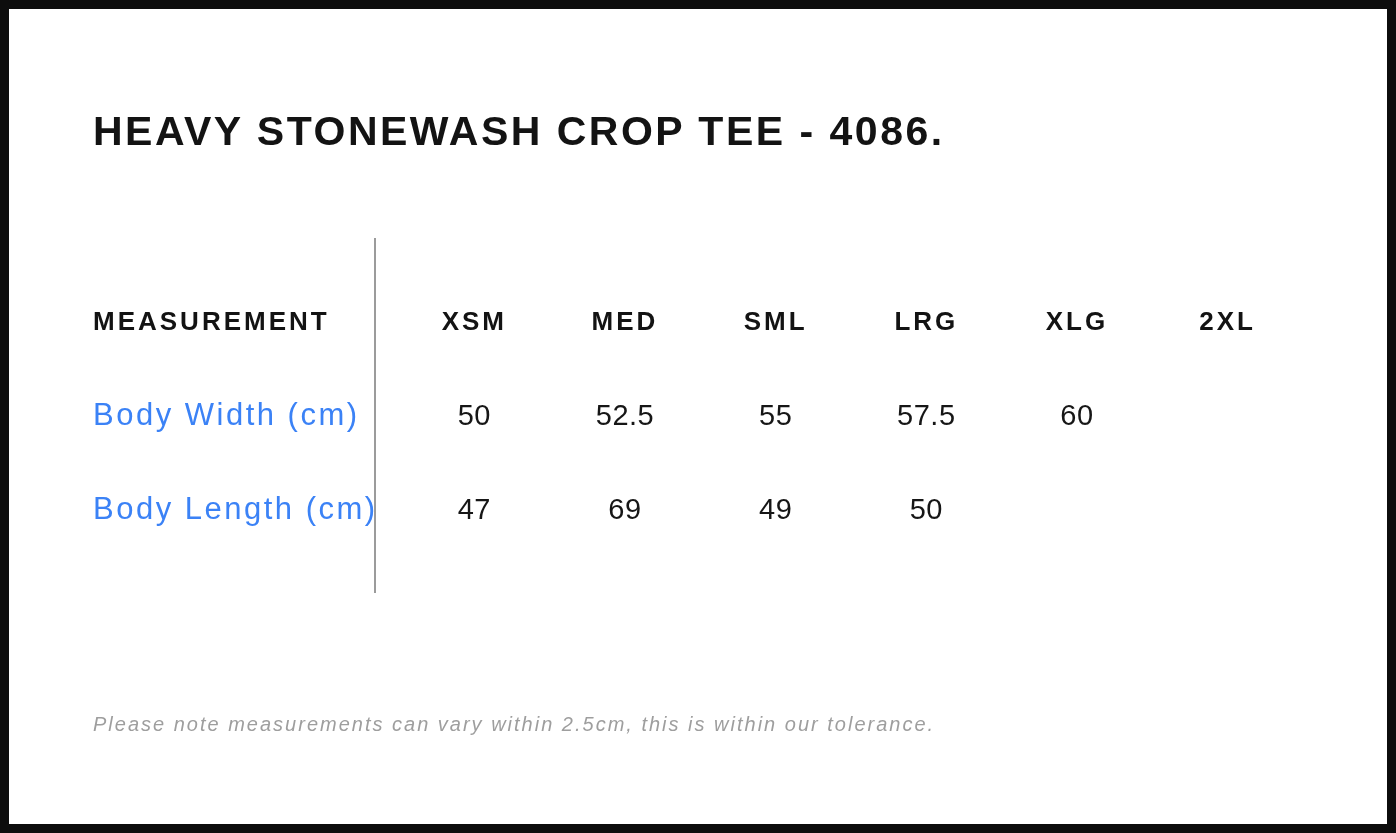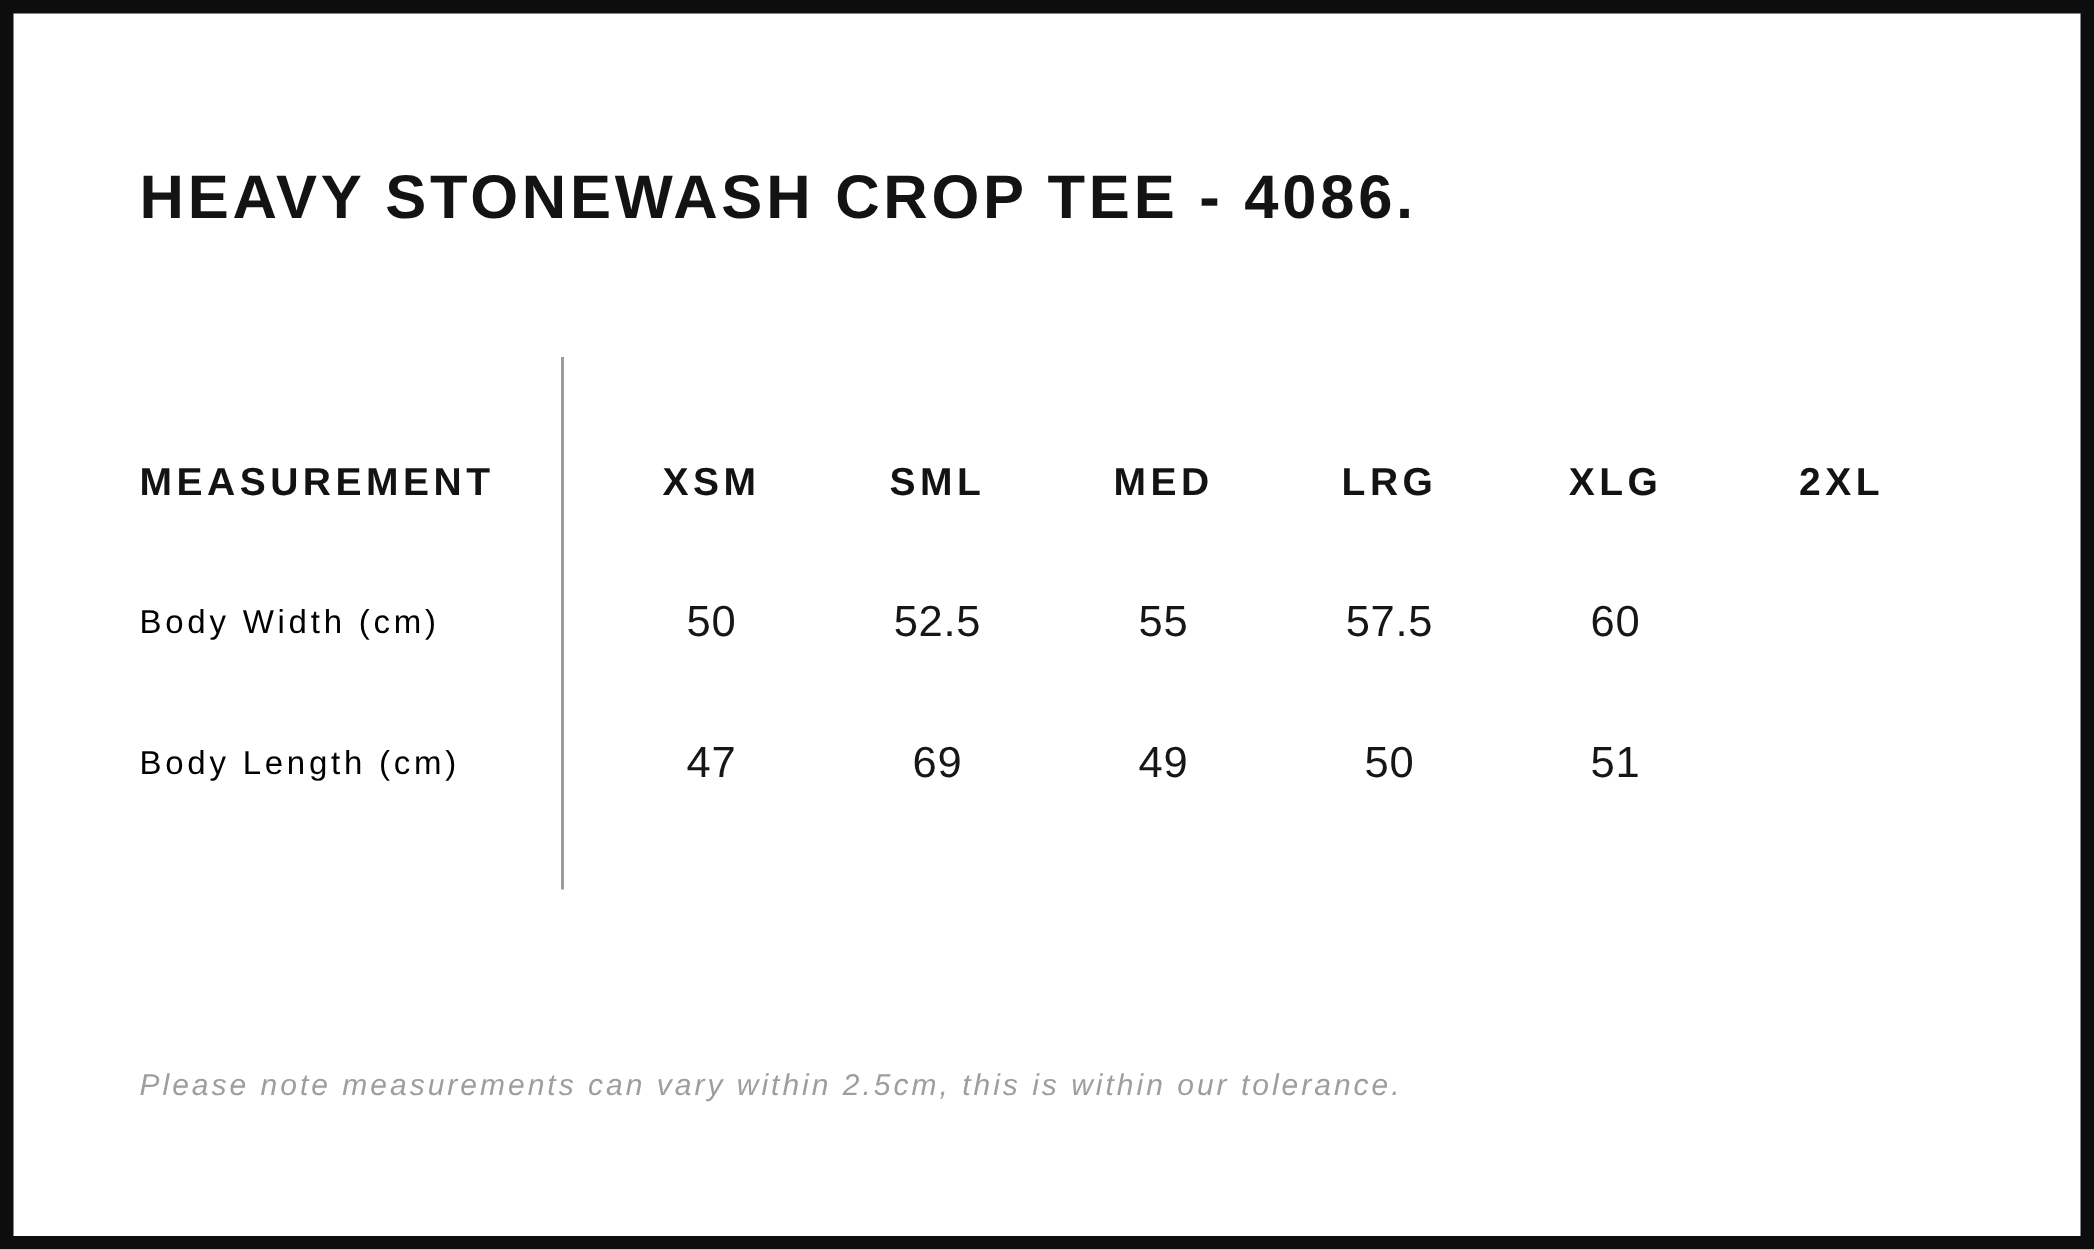--- a/index.html
+++ b/index.html
@@ -51,23 +51,23 @@
   .row + .row { margin-top: 50px; }
   .cell { text-align: center; }
   .label-cell { text-align: left; }
   .header-cell {
     font-size: 26px;
     font-weight: bold;
     letter-spacing: 3px;
     color: #131313;
   }
   .rowlabel-cell {
-    font-size: 22px;
+    font-size: 31px;
     letter-spacing: 2.5px;
-    color: #000000;
+    color: #3b82f6;
     white-space: nowrap;
   }
   .value-cell {
     font-size: 29px;
     letter-spacing: 0.5px;
     color: #161616;
   }
   .note {
     position: absolute;
     left: 84px;
@@ -88,42 +88,41 @@
 
   <h1 class="title">HEAVY STONEWASH CROP TEE - 4086.</h1>
 
   <div class="divider"></div>
 
   <div class="size-table">
 
     <div class="row">
       <div class="cell label-cell header-cell">MEASUREMENT</div>
       <div class="cell header-cell">XSM</div>
+      <div class="cell header-cell">MED</div>
       <div class="cell header-cell">SML</div>
-      <div class="cell header-cell">MED</div>
       <div class="cell header-cell">LRG</div>
       <div class="cell header-cell">XLG</div>
       <div class="cell header-cell">2XL</div>
     </div>
 
     <div class="row">
       <div class="cell label-cell rowlabel-cell">Body Width (cm)</div>
       <div class="cell value-cell">50</div>
       <div class="cell value-cell">52.5</div>
       <div class="cell value-cell">55</div>
       <div class="cell value-cell">57.5</div>
       <div class="cell value-cell">60</div>
     </div>
 
     <div class="row">
       <div class="cell label-cell rowlabel-cell">Body Length (cm)</div>
       <div class="cell value-cell">47</div>
       <div class="cell value-cell">69</div>
       <div class="cell value-cell">49</div>
       <div class="cell value-cell">50</div>
-      <div class="cell value-cell">51</div>
     </div>
 
   </div>
 
   <p class="note">Please note measurements can vary within 2.5cm, this is within our tolerance.</p>
 
 </div>
 
 </body></html>

